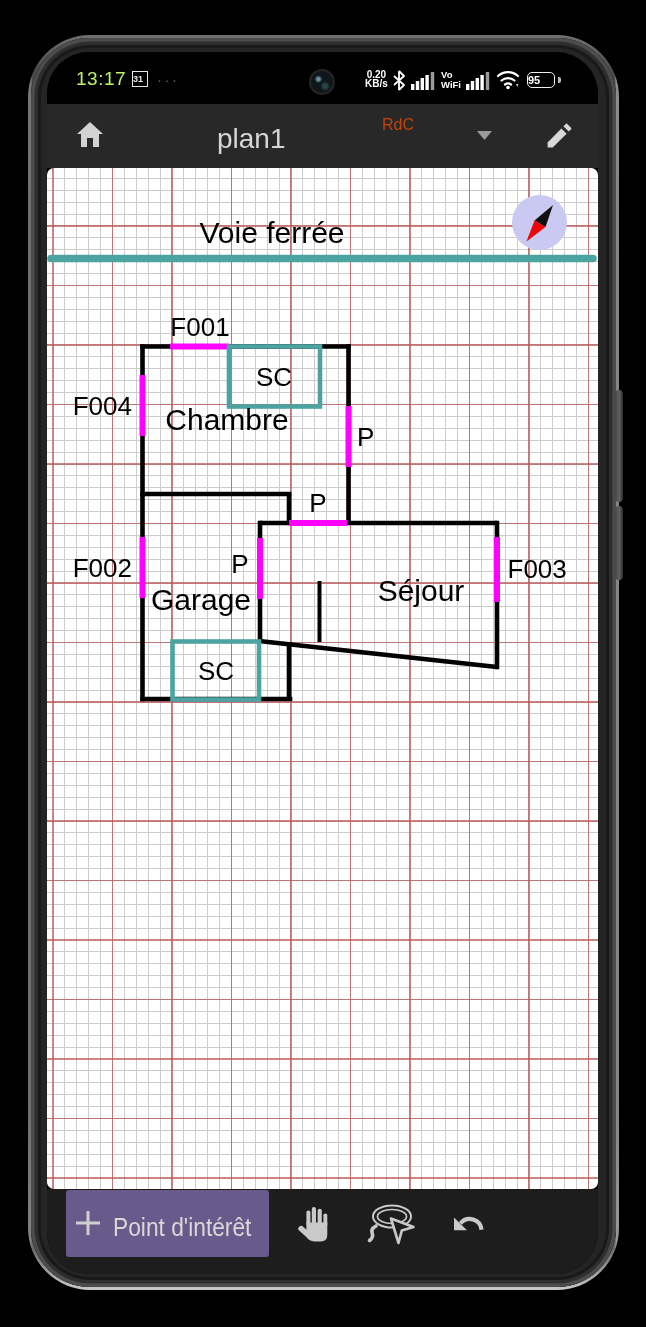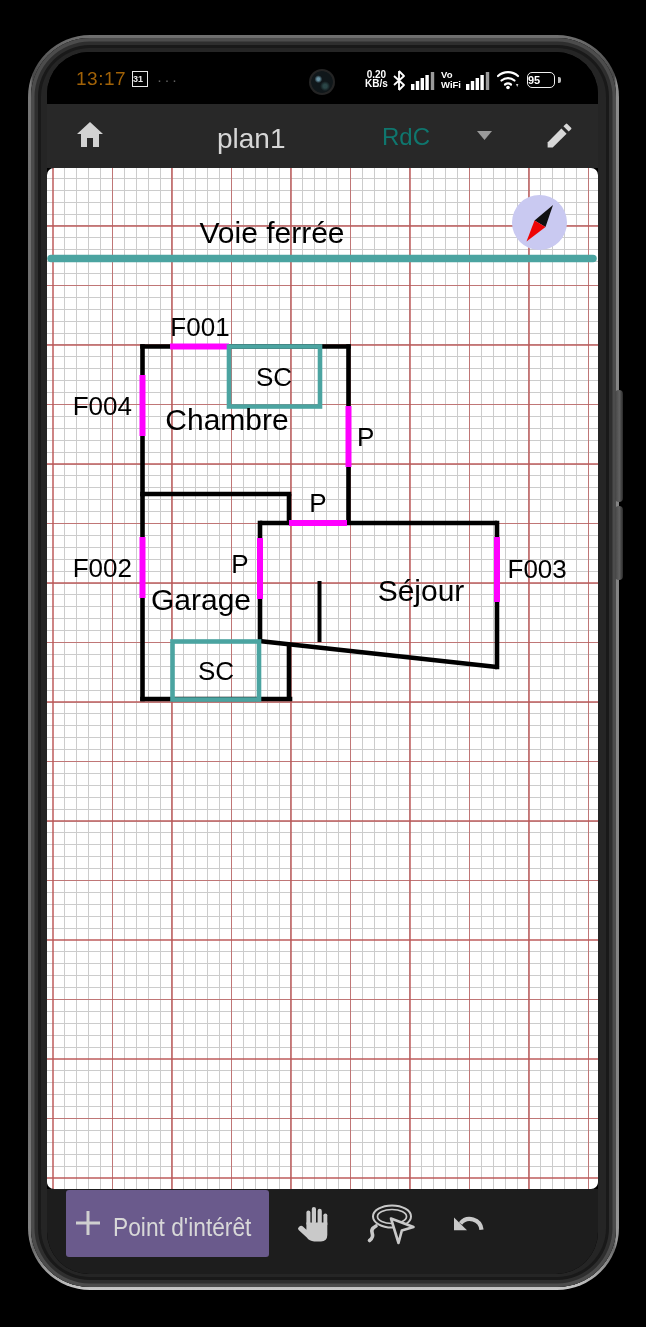--- a/index.html
+++ b/index.html
@@ -19,21 +19,21 @@
   background:#252525;box-shadow:inset 0 0 0 3.5px #4c4c4c, inset 0 0 0 7px #2e2e2e, inset 0 0 0 10px #191919;"></div>
 
 <div class="abs" style="left:615px;top:390px;width:8px;height:112px;border-radius:4px;background:linear-gradient(90deg,#454545,#606060 55%,#2a2a2a);"></div>
 
 <div class="abs" style="left:615px;top:506px;width:8px;height:74px;border-radius:4px;background:linear-gradient(90deg,#454545,#606060 55%,#2a2a2a);"></div>
 
 <div class="abs" id="screen" style="left:47px;top:52px;width:551px;height:1222px;border-radius:42px;background:#000;overflow:hidden;">
 
   <div class="abs" style="left:0;top:0;width:551px;height:52px;background:#000;"></div>
 
-  <div class="abs" style="left:29px;top:16px;color:#a16207;font-size:19px;letter-spacing:.5px;">13:17</div>
+  <div class="abs" style="left:29px;top:16px;color:#bef264;font-size:19px;letter-spacing:.5px;">13:17</div>
 
   <div class="abs" style="left:85px;top:19px;width:14px;height:14px;border:1.7px solid #e8e8e8;border-radius:0;color:#e8e8e8;font-size:9px;font-weight:bold;text-align:left;line-height:14px;">31</div>
 
   <div class="abs" style="left:110px;top:19px;color:#606060;font-size:15px;letter-spacing:2.5px;">···</div>
 
   <div class="abs" style="left:262px;top:17px;width:26px;height:26px;border-radius:50%;background:radial-gradient(circle at 36% 39%, rgba(125,175,195,.8) 0 6%, rgba(125,175,195,0) 17%), radial-gradient(circle at 62% 66%, rgba(60,100,100,.6) 0 8%, rgba(60,100,100,0) 21%), radial-gradient(circle at 50% 50%, #10171a 0 57%, #242424 61% 100%);"></div>
 
   <div class="abs" style="left:318px;top:18px;color:#fff;font-size:10px;font-weight:bold;line-height:9px;text-align:center;">0.20<br>KB/s</div>
 
   <svg class="abs" style="left:345px;top:18px;" width="14" height="21" viewBox="0 0 14 21">
@@ -70,21 +70,21 @@
   <div class="abs" style="left:511px;top:25px;width:3px;height:6px;background:#bbb;border-radius:0 2px 2px 0;"></div>
 
   <div class="abs" style="left:0;top:52px;width:551px;height:64px;background:#282828;"></div>
 
   <svg class="abs" style="left:30px;top:70px;" width="26" height="25" viewBox="0 0 26 25">
     <path d="M13 0 L26 12 L22 12 L22 25 L16 25 L16 16 L10 16 L10 25 L4 25 L4 12 L0 12 Z" fill="#d2d2d2"></path>
   </svg>
 
   <div class="abs" style="left:170px;top:71px;color:#d6d6d6;font-size:28px;">plan1</div>
 
-  <div class="abs" style="left:335px;top:71px;color:#0f766e;font-size:24px;">RdC</div>
+  <div class="abs" style="left:335px;top:64px;color:#c2410c;font-size:16px;">RdC</div>
 
   <svg class="abs" style="left:430px;top:79px;" width="15" height="9" viewBox="0 0 15 9">
     <path d="M0 0 L15 0 L7.5 9 Z" fill="#9a9a9a"></path>
   </svg>
 
   <svg class="abs" style="left:497px;top:69px;" width="30" height="30" viewBox="0 0 30 30">
     <path d="M3.6 21.5 V26.6 H8.7 L22.6 12.7 L17.4 7.5 Z" fill="#d8d8d8"></path>
     <path d="M27.1 8.2 q0.75 -0.75 0 -1.5 L23.3 2.9 q-0.75 -0.75 -1.5 0 L19.4 5.3 L24.7 10.6 Z" fill="#d8d8d8"></path>
   </svg>
 

